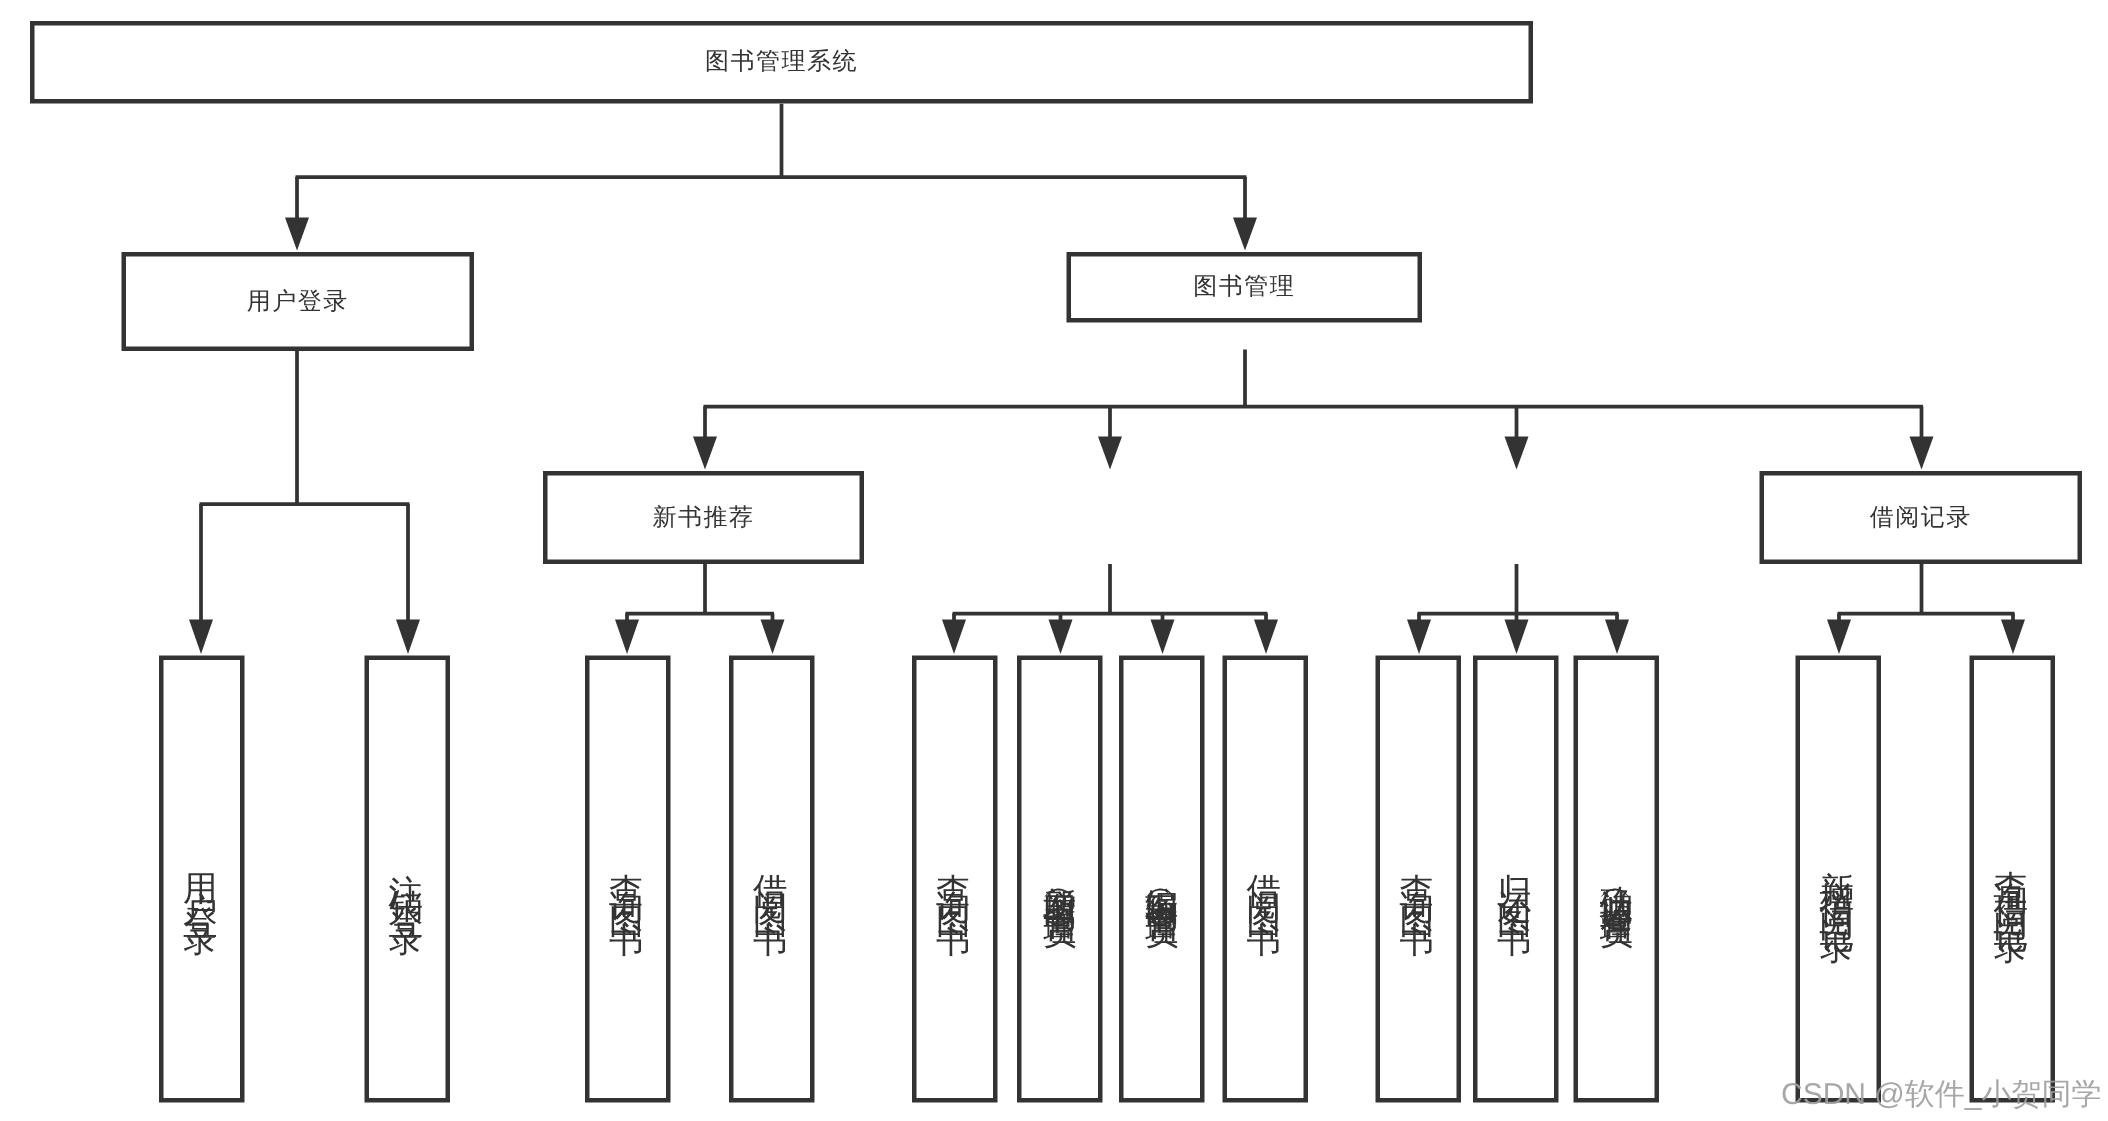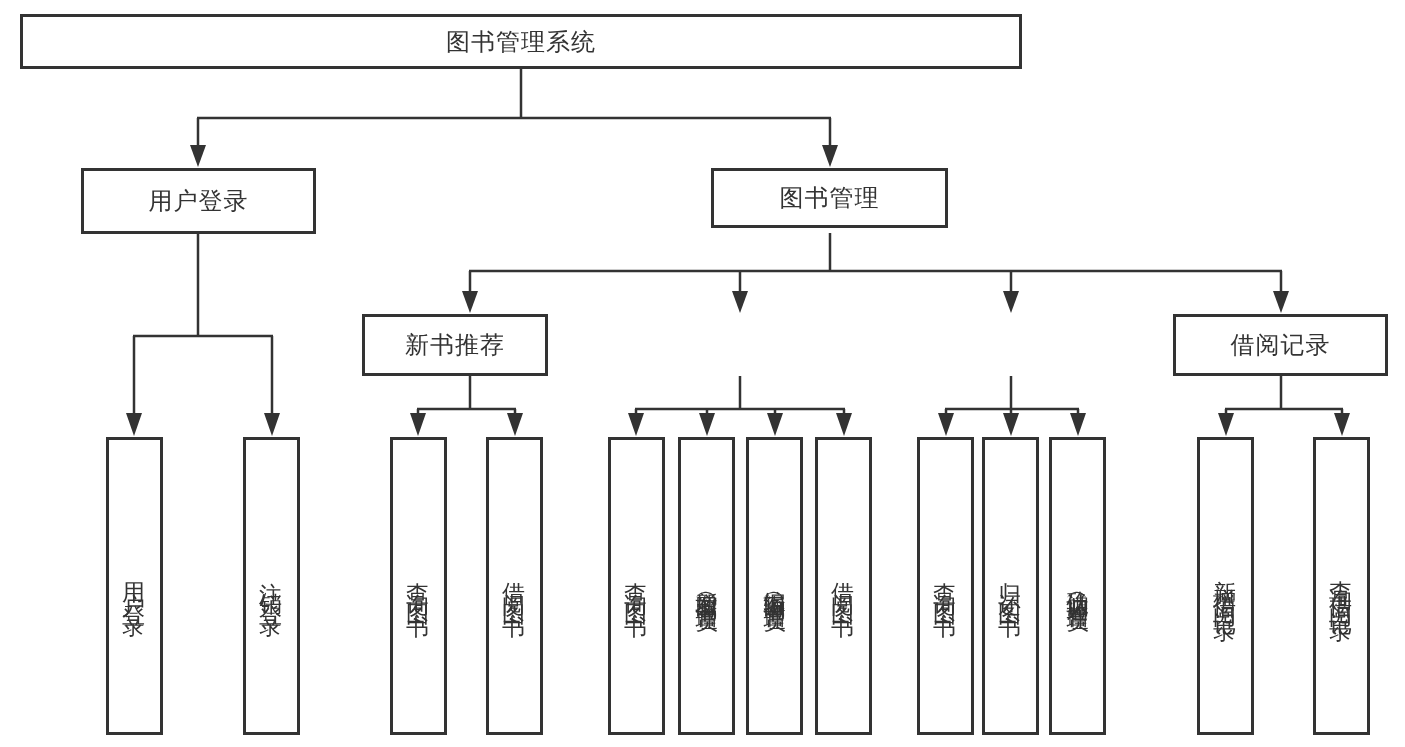--- a/index.html
+++ b/index.html
@@ -7,21 +7,21 @@
     position:relative; width:1405px; height:747px;
     background:#ffffff; overflow:hidden;
     font-family:"Liberation Sans","DejaVu Sans",sans-serif;
     color:#333333;
   }
   .box {
     position:absolute; box-sizing:border-box;
     border:3px solid #333333; background:#ffffff;
     display:flex; align-items:center; justify-content:center;
   }
-  .h-label { font-size:24px; letter-spacing:1px; color:#333333; white-space:nowrap; }
+  .h-label { font-size:16px; letter-spacing:1px; color:#333333; white-space:nowrap; }
   .v-label {
     writing-mode:vertical-rl; text-orientation:mixed;
     font-size:23px; letter-spacing:11px; color:#333333; white-space:nowrap;
   }
   .v-label.len6 { letter-spacing:8px; }
   .v-label.len9 { letter-spacing:3px; font-size:22px; }
   #connectors { position:absolute; left:0; top:0; pointer-events:none; }
   #connectors path { stroke:#333333; stroke-width:2.5; fill:none; }
   #connectors polygon { fill:#333333; stroke:none; }
   .watermark {
@@ -97,25 +97,25 @@
     <polygon points="1334,413 1350,413 1342,436"></polygon>
   </svg>
 
   <div class="box" style="left:20px;top:14px;width:1002px;height:55px;">
     <span class="h-label">图书管理系统</span>
   </div>
 
   <div class="box" style="left:81px;top:168px;width:235px;height:66px;">
     <span class="h-label">用户登录</span>
   </div>
-  <div class="box" style="left:711px;top:168px;width:237px;height:60px;">
+  <div class="box" style="left:711px;top:168px;width:237px;height:47px;">
     <span class="h-label">图书管理</span>
   </div>
 
-  <div class="box" style="left:362px;top:314px;width:186px;height:62px;">
+  <div class="box" style="left:362px;top:314px;width:214px;height:62px;">
     <span class="h-label">新书推荐</span>
   </div>
   <div class="box" style="left:1173px;top:314px;width:215px;height:62px;">
     <span class="h-label">借阅记录</span>
   </div>
 
   <div class="box" style="left:106px;top:437px;width:57px;height:298px;">
     <span class="v-label">用户登录</span>
   </div>
   <div class="box" style="left:243px;top:437px;width:57px;height:298px;">
@@ -152,14 +152,15 @@
     <span class="v-label len9">确认归还（管理员）</span>
   </div>
 
   <div class="box" style="left:1197px;top:437px;width:57px;height:298px;">
     <span class="v-label len6">新增借阅记录</span>
   </div>
   <div class="box" style="left:1313px;top:437px;width:57px;height:298px;">
     <span class="v-label len6">查询借阅记录</span>
   </div>
 
+  <div class="watermark">CSDN @软件_小贺同学</div>
 
 </div>
 
 </body></html>

